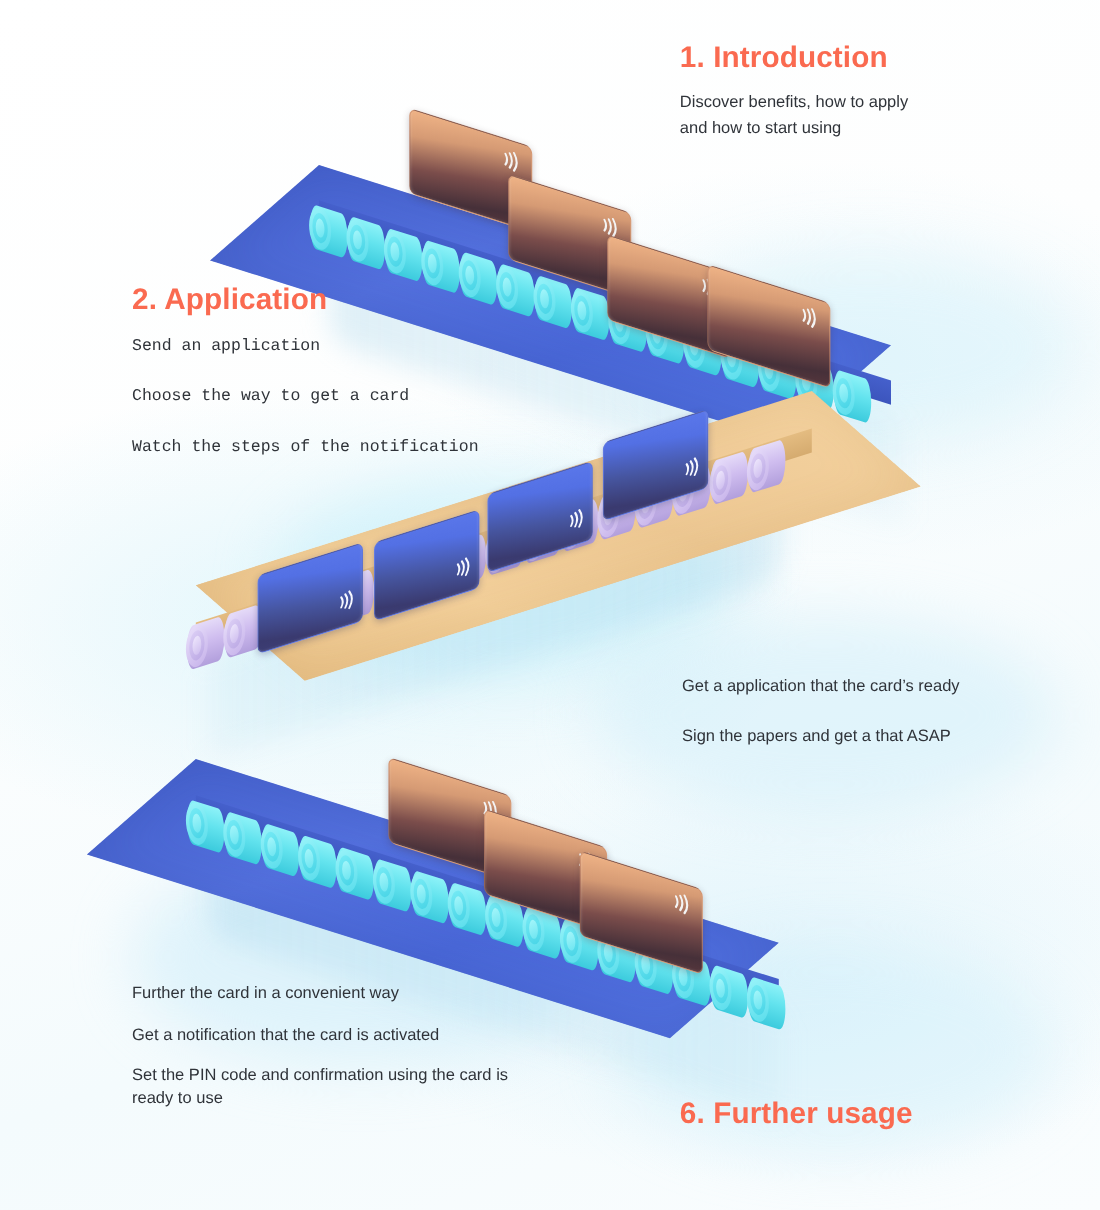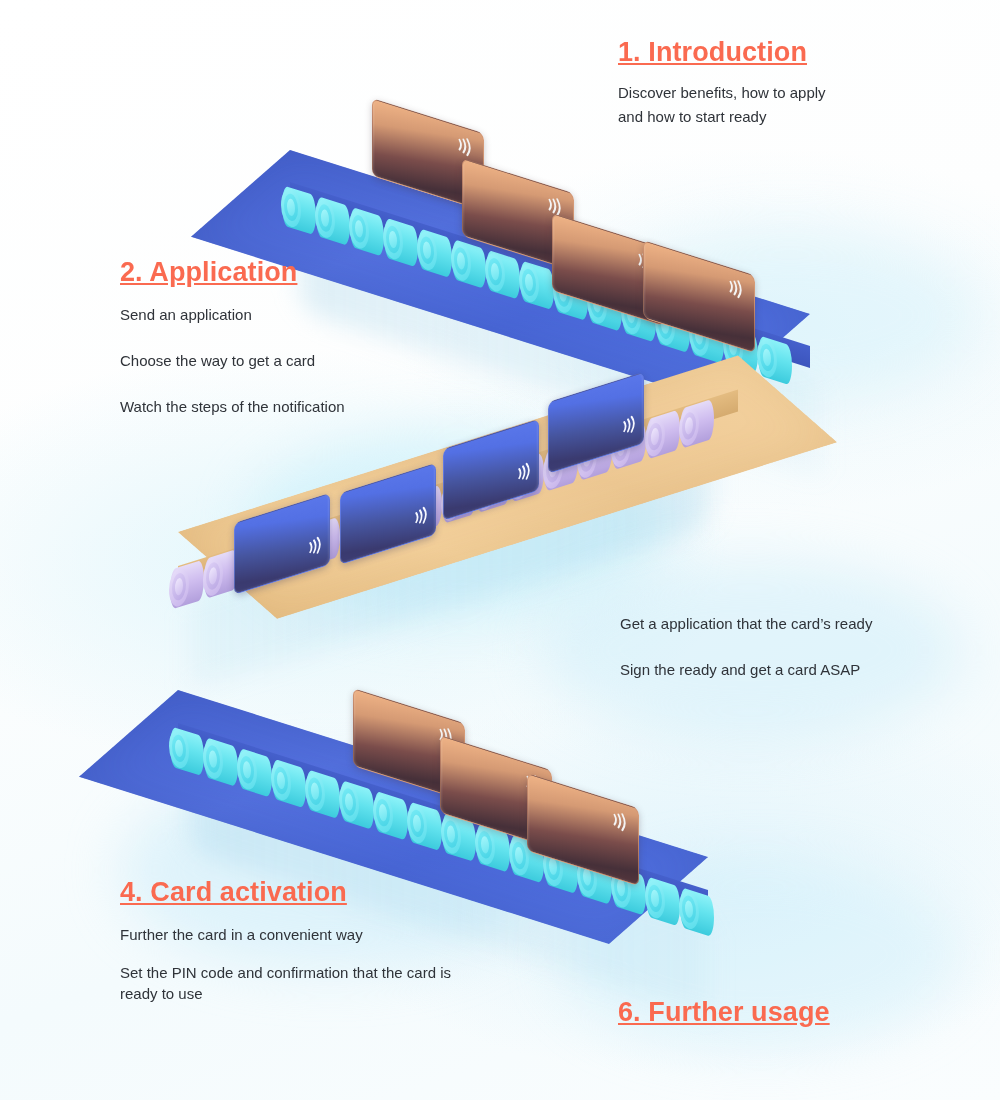--- a/index.html
+++ b/index.html
@@ -33,21 +33,20 @@
   
   .textblock { position: absolute; }
 
   .step-title {
     color: #fa6a50;
     font-size: 27px;
     font-weight: bold;
     letter-spacing: 0.1px;
     white-space: nowrap;
     line-height: 1.2;
-    text-decoration: underline;
   }
 
   .step-lines { margin-top: 16px; }
 
   .step-line {
     color: #2f3339;
     font-size: 15px;
     line-height: 1.38;
     margin-bottom: 25px;
     max-width: 360px;
@@ -640,45 +639,45 @@
           <path d="M13.3 2.1 C16.3 7.0 16.3 13.2 13.3 18.1"></path>
         </g>
       </svg>
     </div>
   </div>
 
   <div class="textblock" style="left:618px; top:36px;">
     <div class="step-title">1. Introduction</div>
     <div class="step-lines tight" style="margin-top:15px;">
       <div class="step-line" style="margin-bottom:3px;">Discover benefits, how to apply</div>
-      <div class="step-line">and how to start ready</div>
+      <div class="step-line">and how to start using</div>
     </div>
   </div>
 
   <div class="textblock" style="left:120px; top:256px;">
     <div class="step-title">2. Application</div>
-    <div class="step-lines" style="margin-top:17px;">
+    <div class="step-lines" style="margin-top:17px;font-family:Liberation Mono, monospace;">
       <div class="step-line">Send an application</div>
       <div class="step-line">Choose the way to get a card</div>
       <div class="step-line">Watch the steps of the notification</div>
     </div>
   </div>
 
   <div class="textblock" style="left:620px; top:597px;">
     <div class="step-lines" style="margin-top:17px;">
       <div class="step-line" style="max-width:330px;">Get a application that the card’s ready</div>
-      <div class="step-line" style="max-width:330px;">Sign the ready and get a card ASAP</div>
+      <div class="step-line" style="max-width:330px;">Sign the papers and get a that ASAP</div>
     </div>
   </div>
 
   <div class="textblock" style="left:120px; top:876px;">
-    <div class="step-title">4. Card activation</div>
     <div class="step-lines" style="margin-top:17px;">
       <div class="step-line" style="margin-bottom:17px;">Further the card in a convenient way</div>
-      <div class="step-line" style="max-width:352px;">Set the PIN code and confirmation that the card is ready to use</div>
+      <div class="step-line" style="margin-bottom:17px;">Get a notification that the card is activated</div>
+      <div class="step-line" style="max-width:352px;">Set the PIN code and confirmation using the card is ready to use</div>
     </div>
   </div>
 
   <div class="textblock" style="left:618px; top:996px;">
     <div class="step-title">6. Further usage</div>
   </div>
 
 </div>
 
 </body></html>

